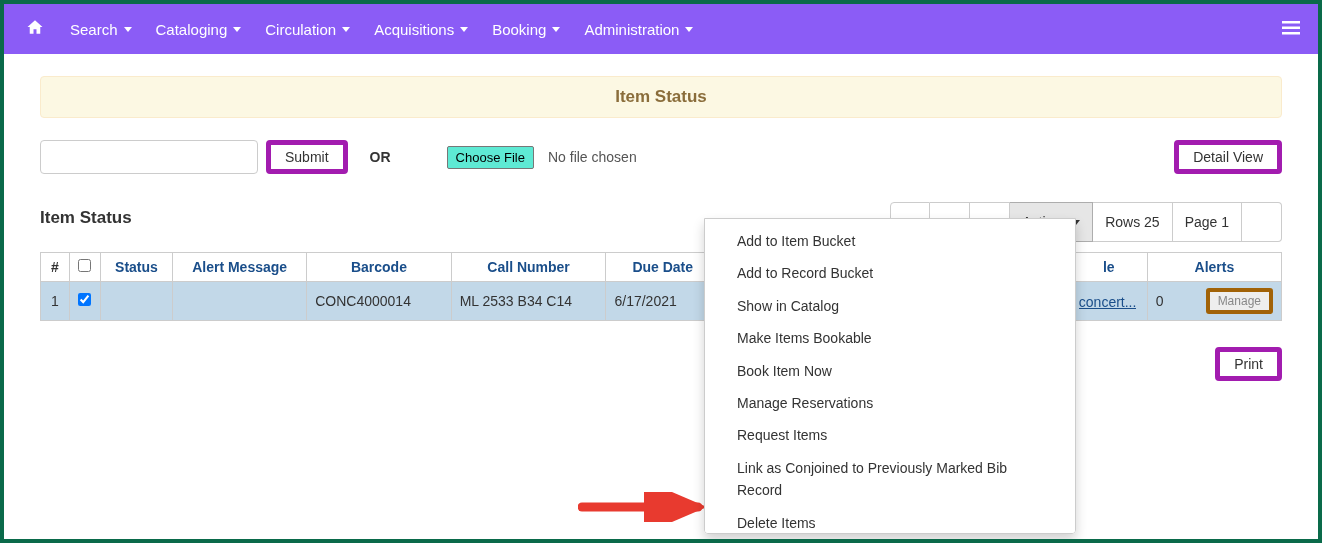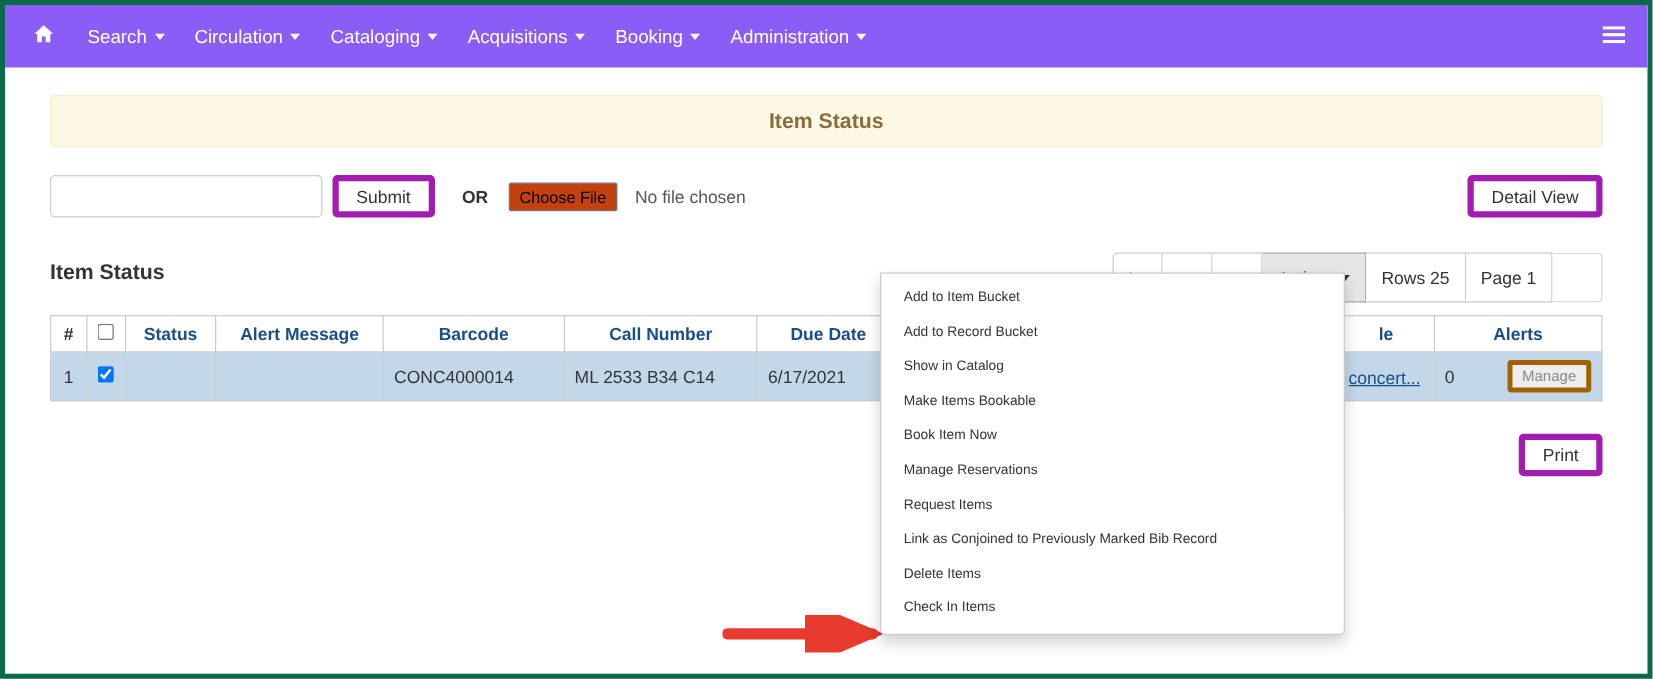--- a/index.html
+++ b/index.html
@@ -86,25 +86,26 @@
     padding: 0 14px;
     cursor: pointer;
     font-size: 14px;
     color: #333;
     display: inline-flex;
     align-items: center;
   }
   .or-label { font-weight: bold; margin: 0 8px 0 14px; }
   .file-btn {
     border: 1px solid #777;
-    background: #c2410c;
+    background: #5eead4;
     padding: 3px 8px;
     font-size: 13px;
     cursor: pointer;
     border-radius: 2px;
+    margin-left: 40px;
   }
   .file-status { margin-left: 6px; color: #555; }
   .search-row .grow { flex: 1; }
   .section-title { font-weight: bold; font-size: 17px; margin-bottom: 8px; }
   .toolbar-row {
     display: flex;
     align-items: center;
     margin-bottom: 10px;
   }
   .toolbar-row .grow { flex: 1; }
@@ -176,24 +177,24 @@
     background: #fff;
     border: 1px solid #ccc;
     border-radius: 0 0 4px 4px;
     box-shadow: 0 6px 12px rgba(0,0,0,.18);
     z-index: 100;
     max-height: 316px;
     overflow-y: scroll;
     padding: 6px 0;
   }
   .dropdown .item {
-    padding: 5px 18px;
+    padding: 5px 32px;
     cursor: pointer;
     color: #333;
-    font-size: 11px;
+    font-size: 14px;
     line-height: 1.6;
   }
   
   .arrow-annot {
     position: absolute;
     top: 488px;
     left: 574px;
     pointer-events: none;
   }
   
@@ -210,25 +211,25 @@
     <div class="home">
       <svg width="18" height="18" viewBox="0 0 24 24" fill="#fff">
           <path d="M12 3l10 9h-3v9h-5v-6h-4v6H5v-9H2z"></path>
         </svg>
     </div>
     <div class="nav-item">
         <span>Search</span> 
         <span class="caret"></span>
       </div>
     <div class="nav-item">
+        <span>Cataloging</span>
+        <span class="caret"></span>
+      </div>
+    <div class="nav-item">
         <span>Circulation</span>
-        <span class="caret"></span>
-      </div>
-    <div class="nav-item">
-        <span>Cataloging</span>
         <span class="caret"></span>
       </div>
     <div class="nav-item">
         <span>Acquisitions</span>
         <span class="caret"></span>
       </div>
     <div class="nav-item">
         <span>Booking</span>
         <span class="caret"></span>
       </div>

